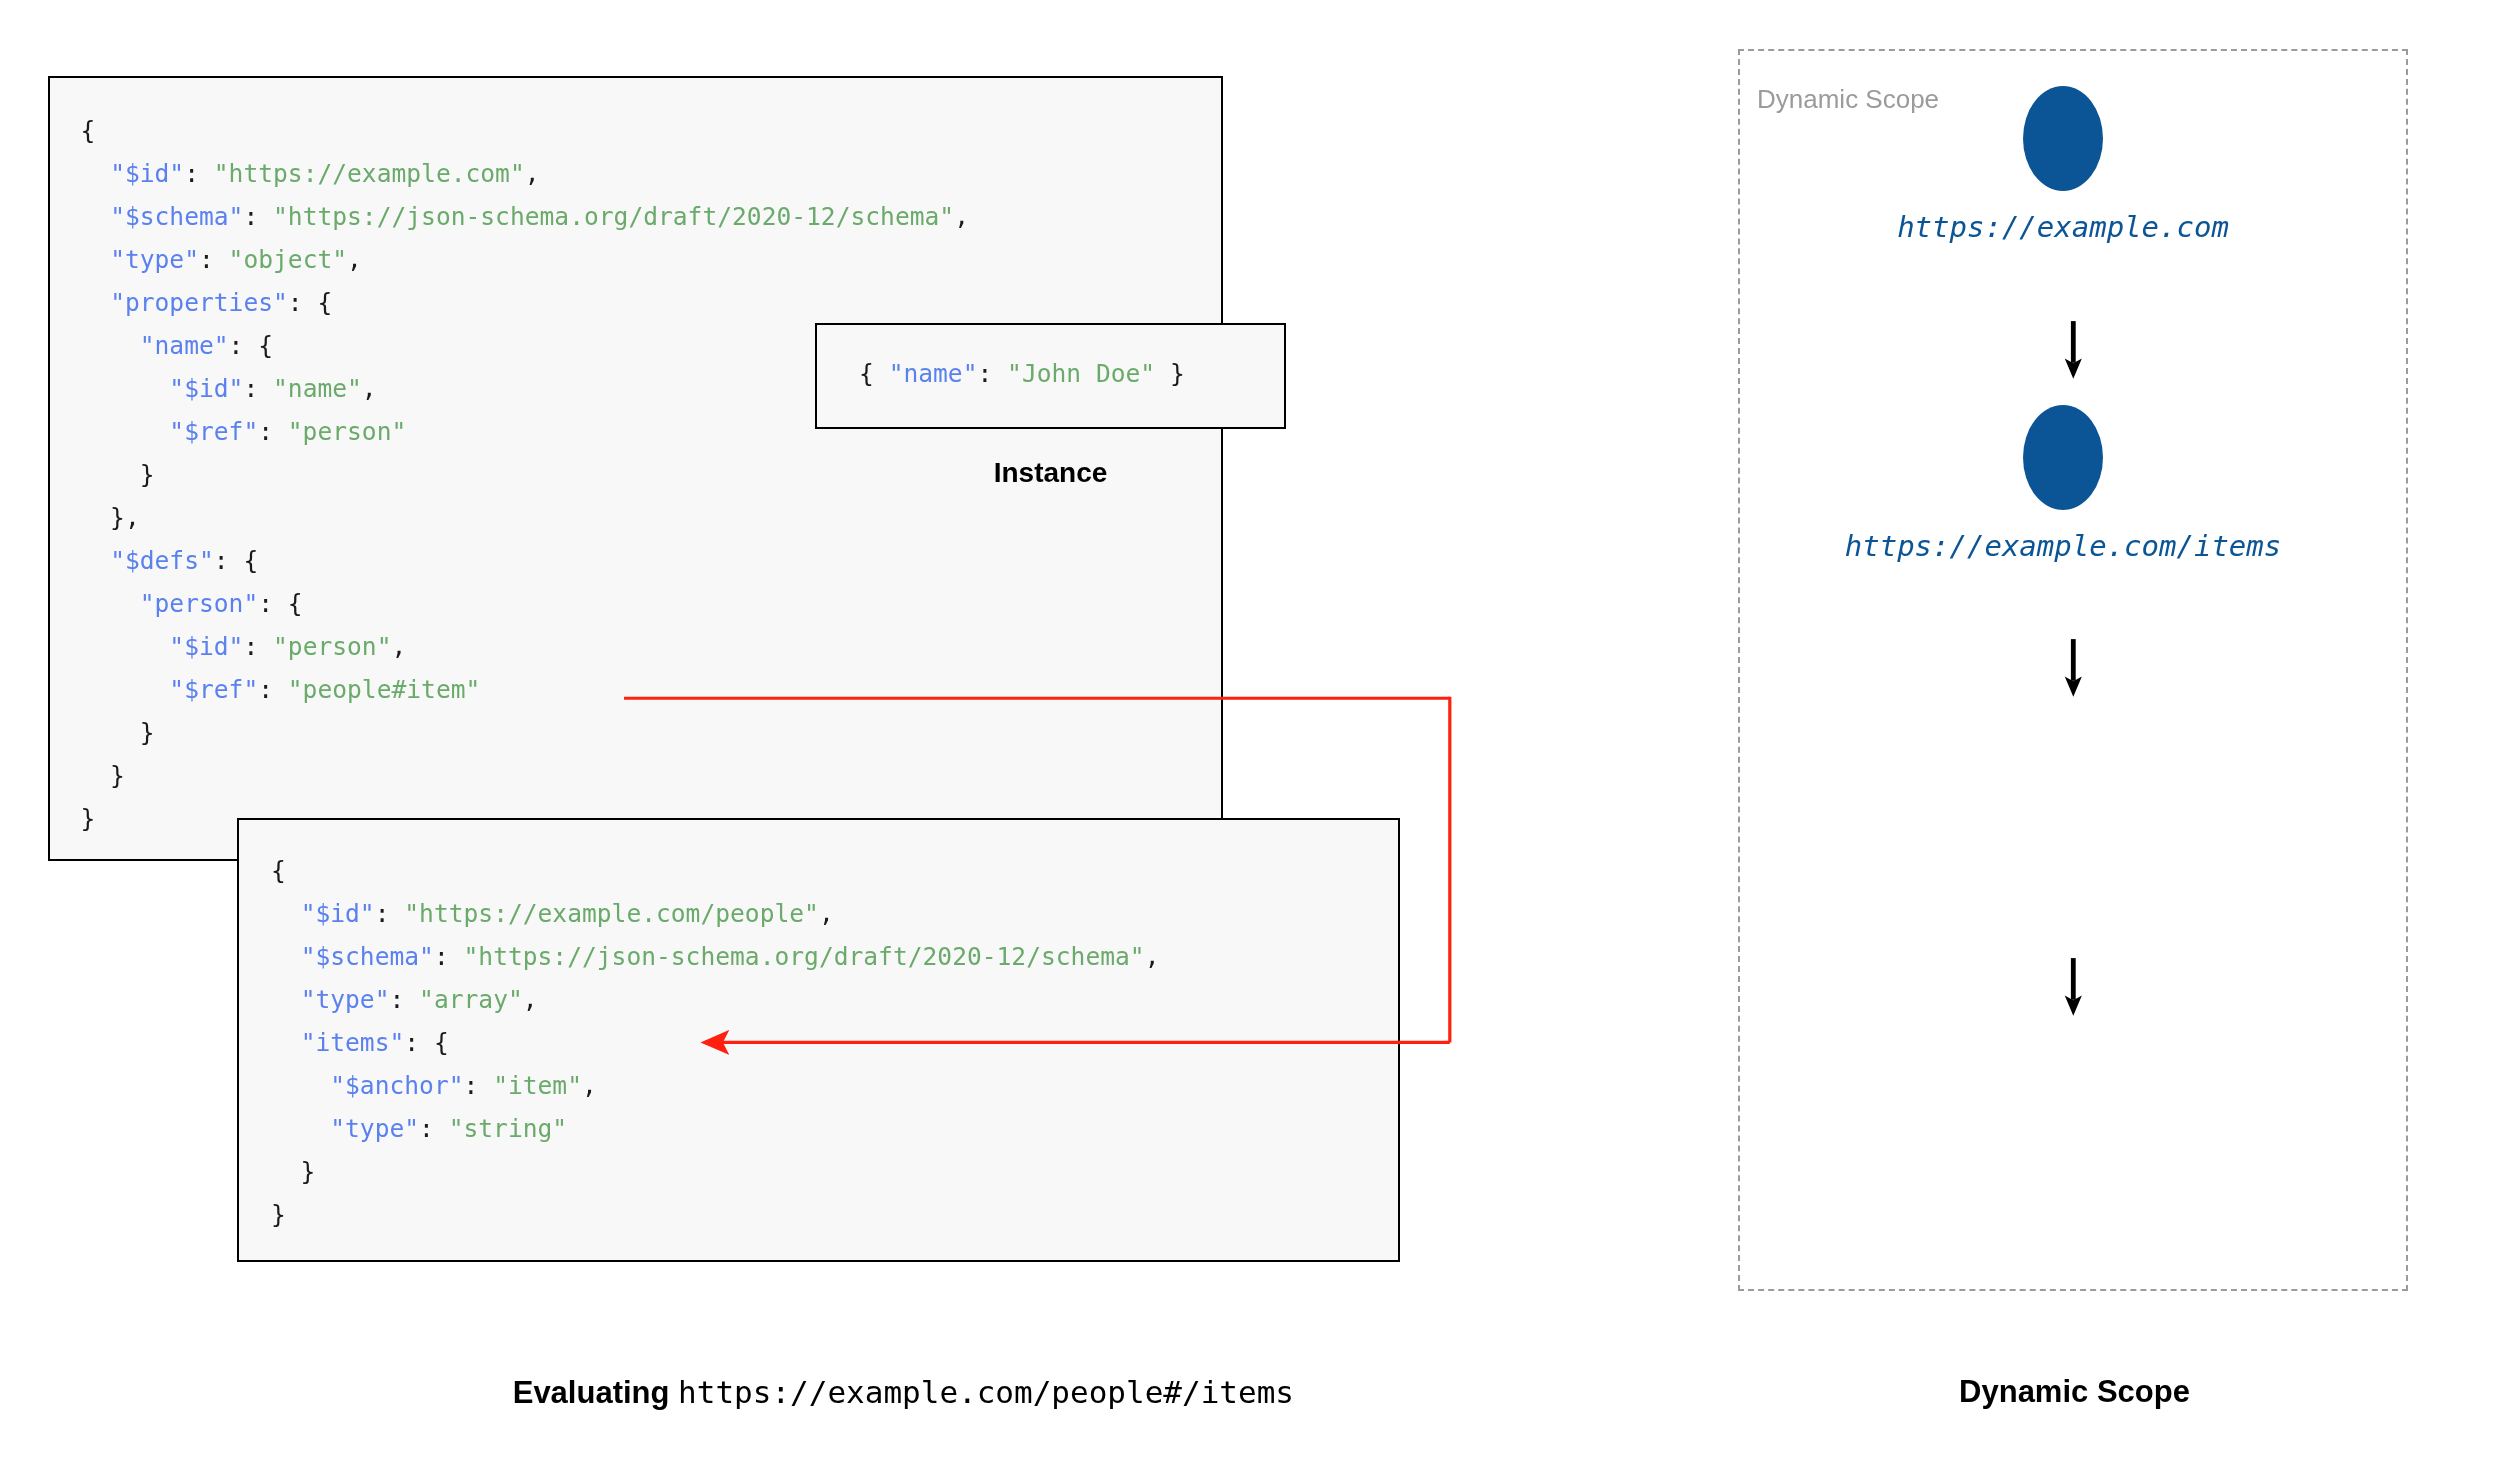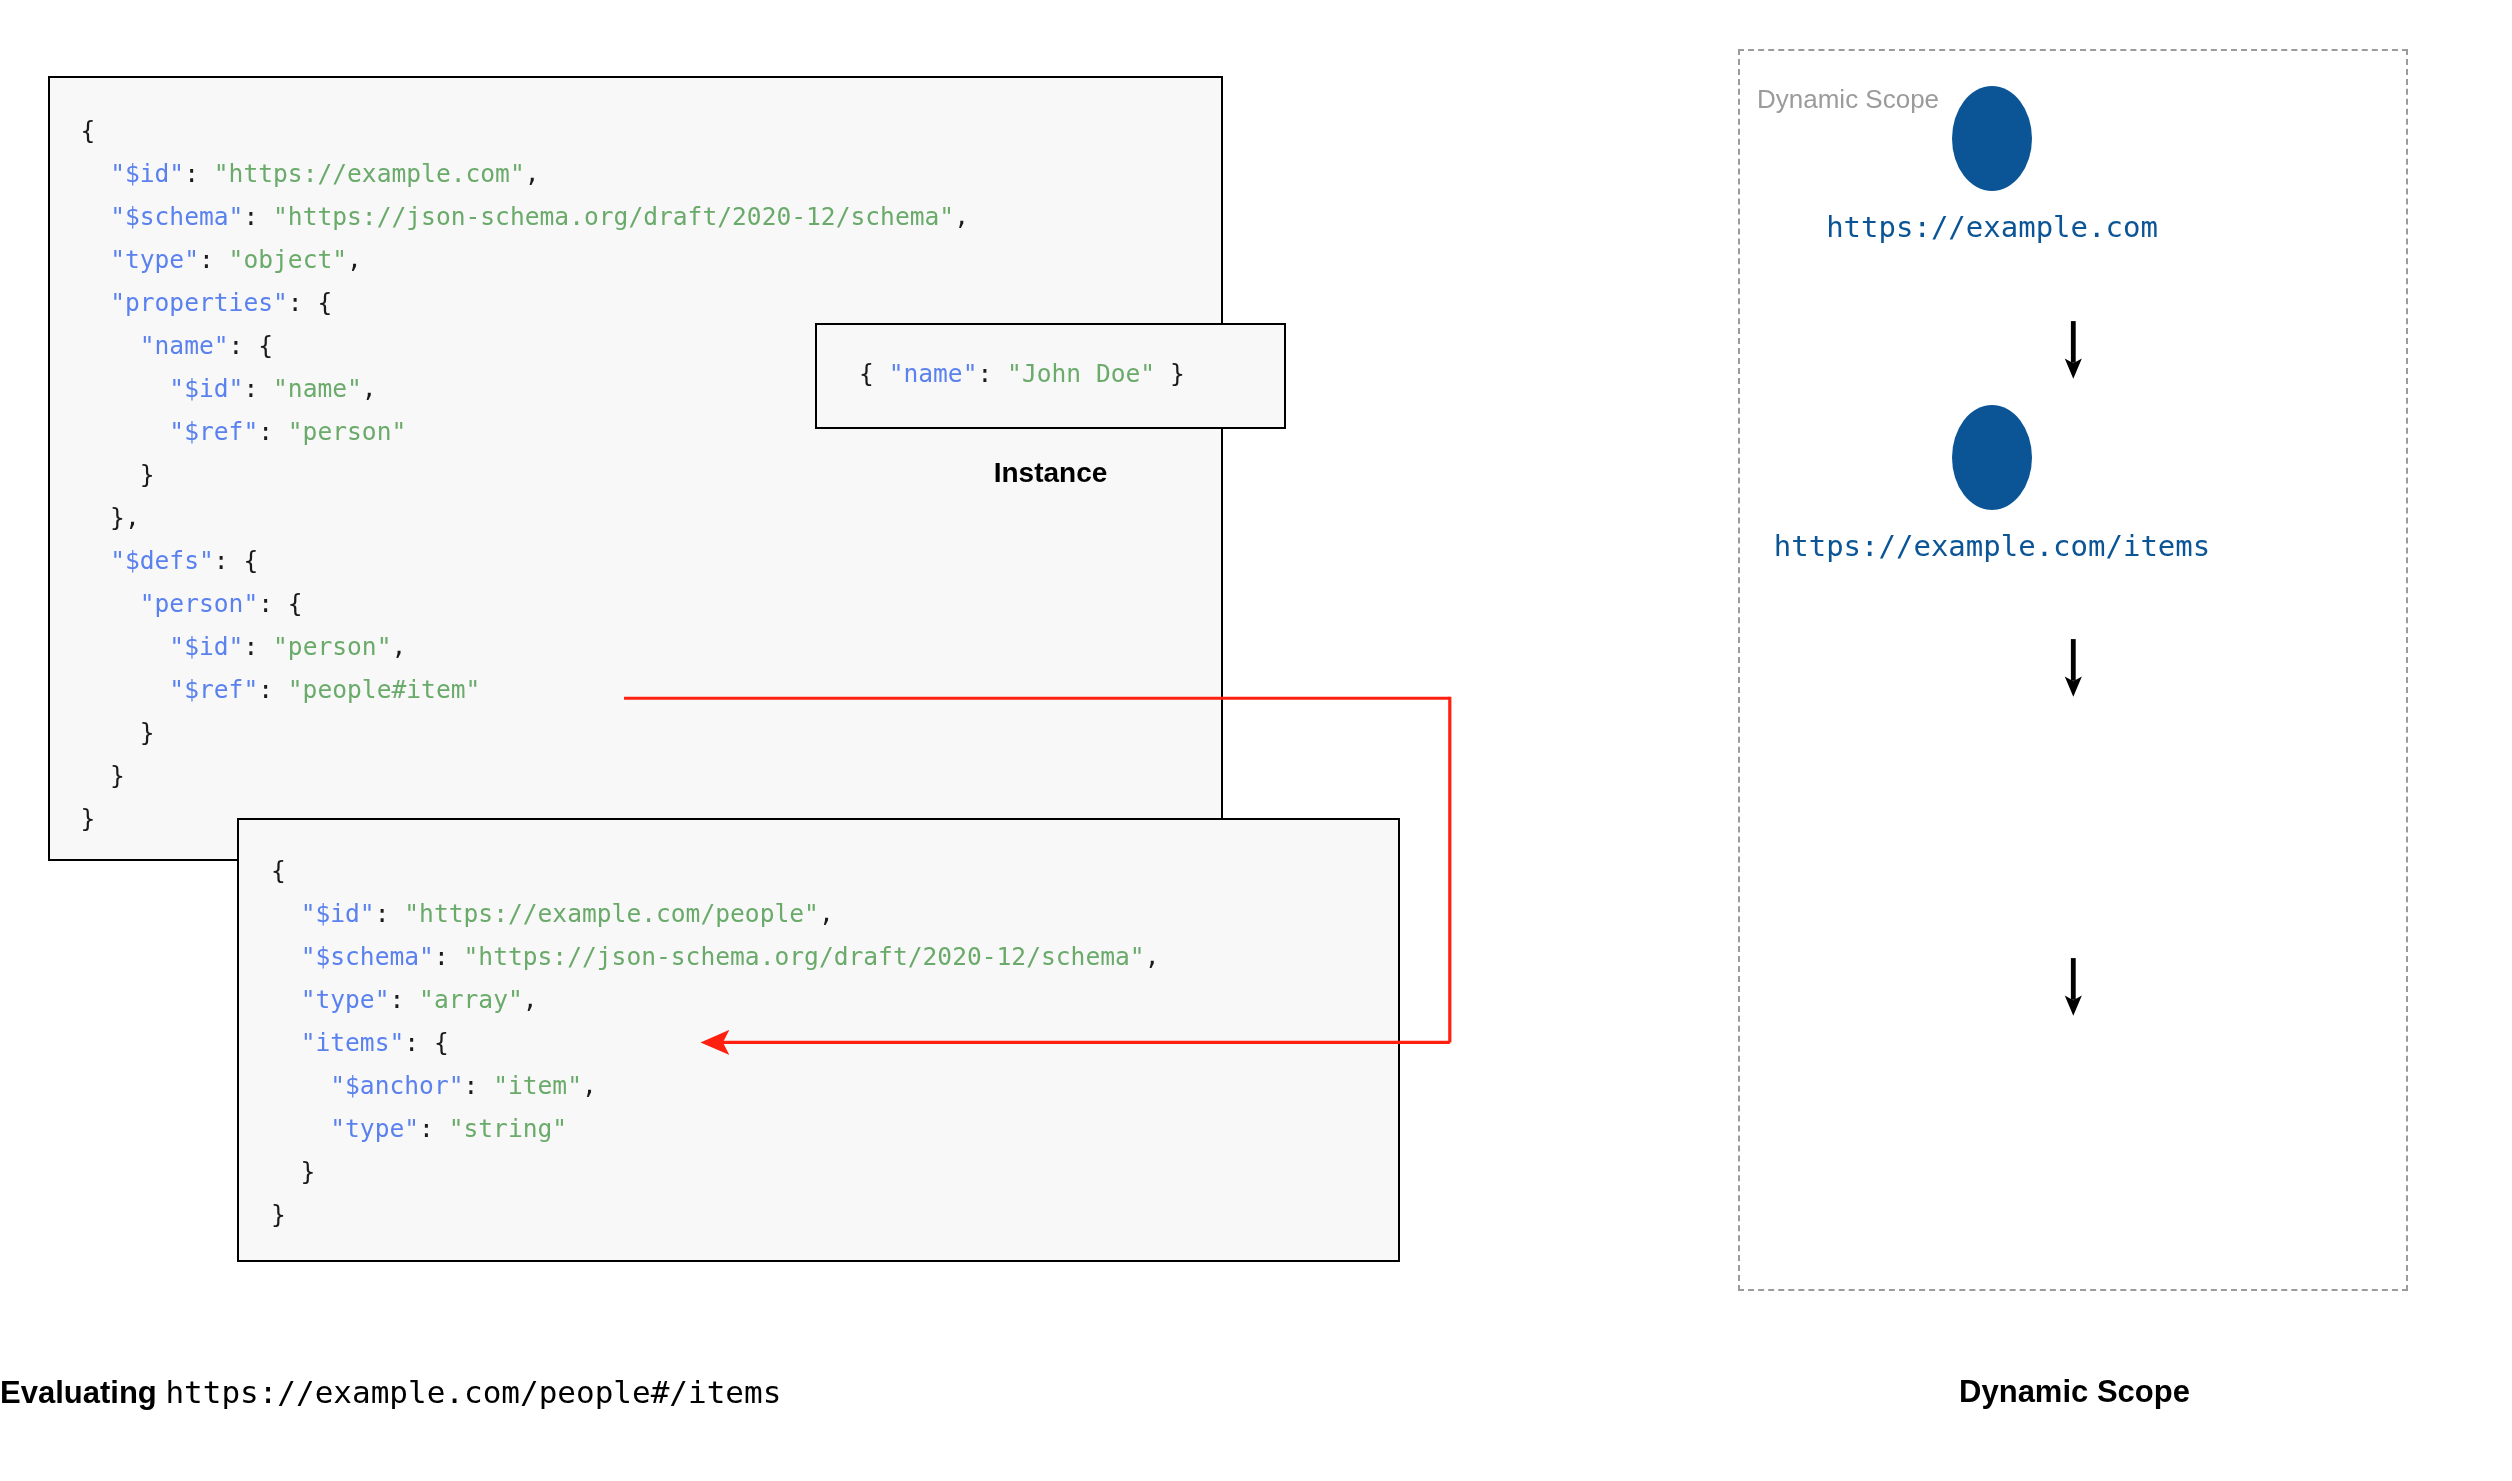--- a/index.html
+++ b/index.html
@@ -94,21 +94,21 @@
     height: 465px;
     pointer-events: none;
   }
 
   
   #left-caption {
     position: absolute;
     left: 0px;
     top: 1374px;
     width: 1294px;
-    text-align: left;
+    text-align: right;
     white-space: nowrap;
   }
   #left-caption .cap-bold {
     font-family: "Liberation Sans", sans-serif;
     font-weight: bold;
     font-size: 31px;
     color: #000000;
   }
   #left-caption .cap-mono {
     font-family: "DejaVu Sans Mono", "Liberation Mono", monospace;
@@ -142,23 +142,24 @@
   #scope-panel-label {
     position: absolute;
     left: 1757px;
     top: 84px;
     font-family: "Liberation Sans", sans-serif;
     font-size: 26px;
     color: #9b9b9b;
   }
   .scope-node {
     position: absolute;
-    left: 1657px;
+    left: 1728px;
     width: 670px;
     text-align: center;
+    font-style: italic;
   }
   .scope-ellipse {
     display: block;
     margin: 0 auto;
     width: 80px;
     height: 105px;
     border-radius: 50%;
     background: #0b5596;
   }
   .scope-url {

